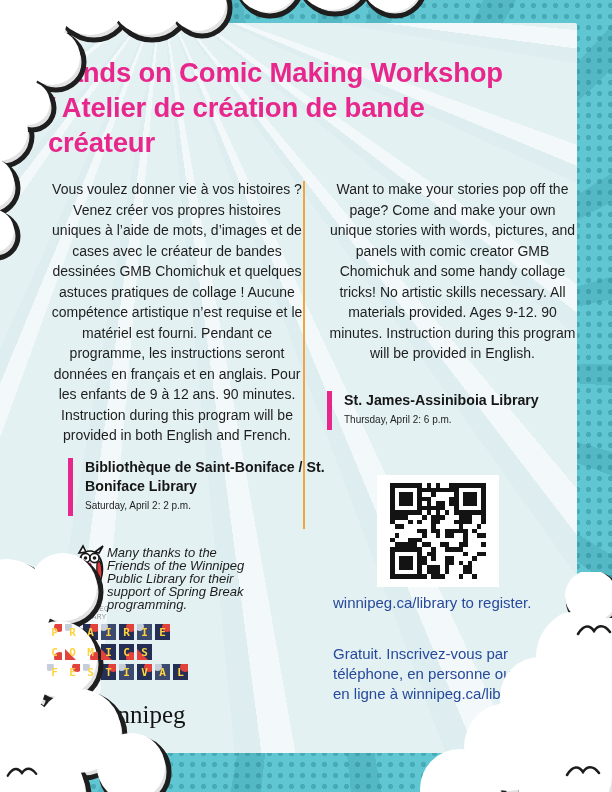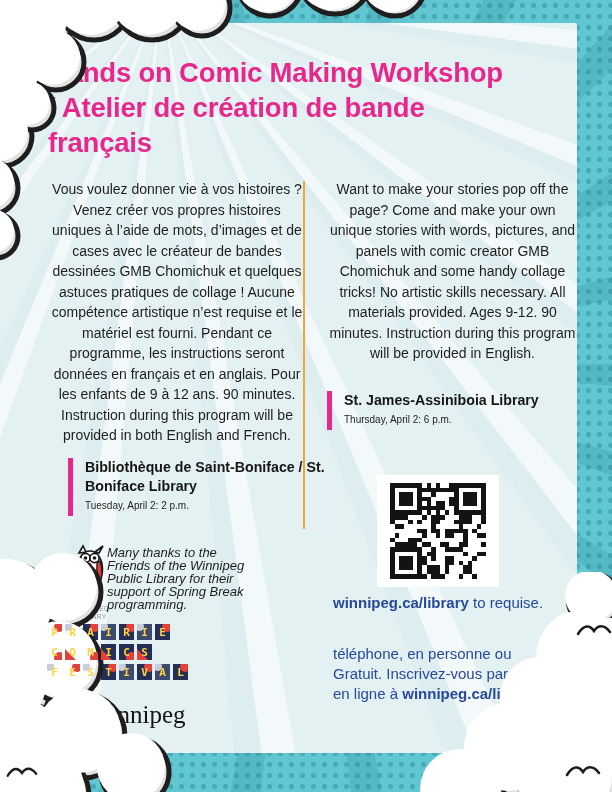--- a/index.html
+++ b/index.html
@@ -30,21 +30,21 @@
   .divider{position:absolute;left:303px;top:181px;width:2px;height:348px;background:#F2A43F;}
   .venue{position:absolute;display:flex;}
   .venue-fr{left:50px;top:458px;width:262px;margin-left:18px;}
   .venue-en{left:327px;top:391px;width:262px;}
   .venue-bar{width:5px;background:#E8278C;margin-right:12px;flex:0 0 5px;}
   .venue-name{font-weight:700;font-size:14.2px;line-height:19px;color:#161616;}
   .venue-time{font-size:10px;line-height:20px;color:#1E1E1E;}
   .qr-box{position:absolute;left:377px;top:475px;width:122px;height:112px;background:#fff;display:flex;align-items:center;justify-content:center;}
   .qr-box svg{width:96px;height:96px;}
   .register{position:absolute;left:333px;width:252px;color:#26499A;font-size:15px;line-height:20px;}
-  .register b{font-weight:700;}
+  .register b{font-weight:400;}
   .reg-en{top:593px;}
   .reg-fr{top:644px;}
   .friends{position:absolute;left:36px;top:543px;width:82px;text-align:center;}
   .friends svg{display:block;margin:0 auto;}
   .friends-name{font-weight:700;font-size:11px;color:#3C3C3C;letter-spacing:.5px;margin-top:2px;}
   .friends-sub{font-size:6.6px;color:#8F9296;letter-spacing:.4px;line-height:8px;}
   .thanks{position:absolute;left:107px;top:546px;width:146px;font-style:italic;font-weight:400;font-size:13px;line-height:13px;color:#1C1C1C;}
   .pcf{position:absolute;left:47px;top:624px;}
   .pcf-row{display:flex;margin-bottom:4px;}
   .pcf-tile{width:15px;height:16px;background:#252F55;position:relative;margin-right:3px;display:flex;align-items:center;justify-content:center;overflow:hidden;}
@@ -61,32 +61,32 @@
 </style>
 </head>
 <body>
 
 <div class="page">
   <div class="panel"></div>
 
   <h1 class="title">
     <div>Hands on Comic Making Workshop</div>
     <div>/ Atelier de création de bande</div>
-    <div>français</div>
+    <div>créateur</div>
   </h1>
 
   <p class="para para-fr">Vous voulez donner vie à vos histoires ? Venez créer vos propres histoires uniques à l’aide de mots, d’images et de cases avec le créateur de bandes dessinées GMB Chomichuk et quelques astuces pratiques de collage ! Aucune compétence artistique n’est requise et le matériel est fourni. Pendant ce programme, les instructions seront données en français et en anglais. Pour les enfants de 9 à 12 ans. 90 minutes. Instruction during this program will be provided in both English and French.</p>
   <div class="divider"></div>
   <p class="para para-en">Want to make your stories pop off the page? Come and make your own unique stories with words, pictures, and panels with comic creator GMB Chomichuk and some handy collage tricks! No artistic skills necessary. All materials provided. Ages 9-12. 90 minutes. Instruction during this program will be provided in English.</p>
 
   <div class="venue venue-fr">
     <div class="venue-bar"></div>
     <div>
       <div class="venue-name">Bibliothèque de Saint-Boniface / St. Boniface Library</div>
-      <div class="venue-time">Tuesday, April 2: 2 p.m.</div>
+      <div class="venue-time">Saturday, April 2: 2 p.m.</div>
     </div>
   </div>
 
   <div class="venue venue-en">
     <div class="venue-bar"></div>
     <div>
       <div class="venue-name">St. James-Assiniboia Library</div>
       <div class="venue-time">Thursday, April 2: 6 p.m.</div>
     </div>
   </div>
@@ -315,26 +315,26 @@
         <rect x="7" y="20" width="1" height="1" fill="#131313"></rect>
         <rect x="9" y="20" width="1" height="1" fill="#131313"></rect>
         <rect x="10" y="20" width="1" height="1" fill="#131313"></rect>
         <rect x="11" y="20" width="1" height="1" fill="#131313"></rect>
         <rect x="15" y="20" width="1" height="1" fill="#131313"></rect>
         <rect x="18" y="20" width="1" height="1" fill="#131313"></rect>
       </svg>
   </div>
 
   <div class="register reg-en">
-    <div><b>winnipeg.ca/library</b><span> to requise.</span></div>
+    <div><b>winnipeg.ca/library</b><span> to register.</span></div>
   </div>
 
   <div class="register reg-fr">
+    <div>Gratuit. Inscrivez-vous par</div>
     <div>téléphone, en personne ou</div>
-    <div>Gratuit. Inscrivez-vous par</div>
     <div><span>en ligne à </span><b>winnipeg.ca/library</b></div>
   </div>
 
   <div class="friends">
     <svg width="60" height="48" viewBox="0 0 60 48">
 
       <g stroke="#161616" stroke-width="1.6" fill="#fff">
         <path d="M32 10 L36 3 L39 9 Z"></path>
           <path d="M52 10 L56 3 L48 9 Z"></path>
         <ellipse cx="43" cy="26" rx="12.5" ry="18"></ellipse>

